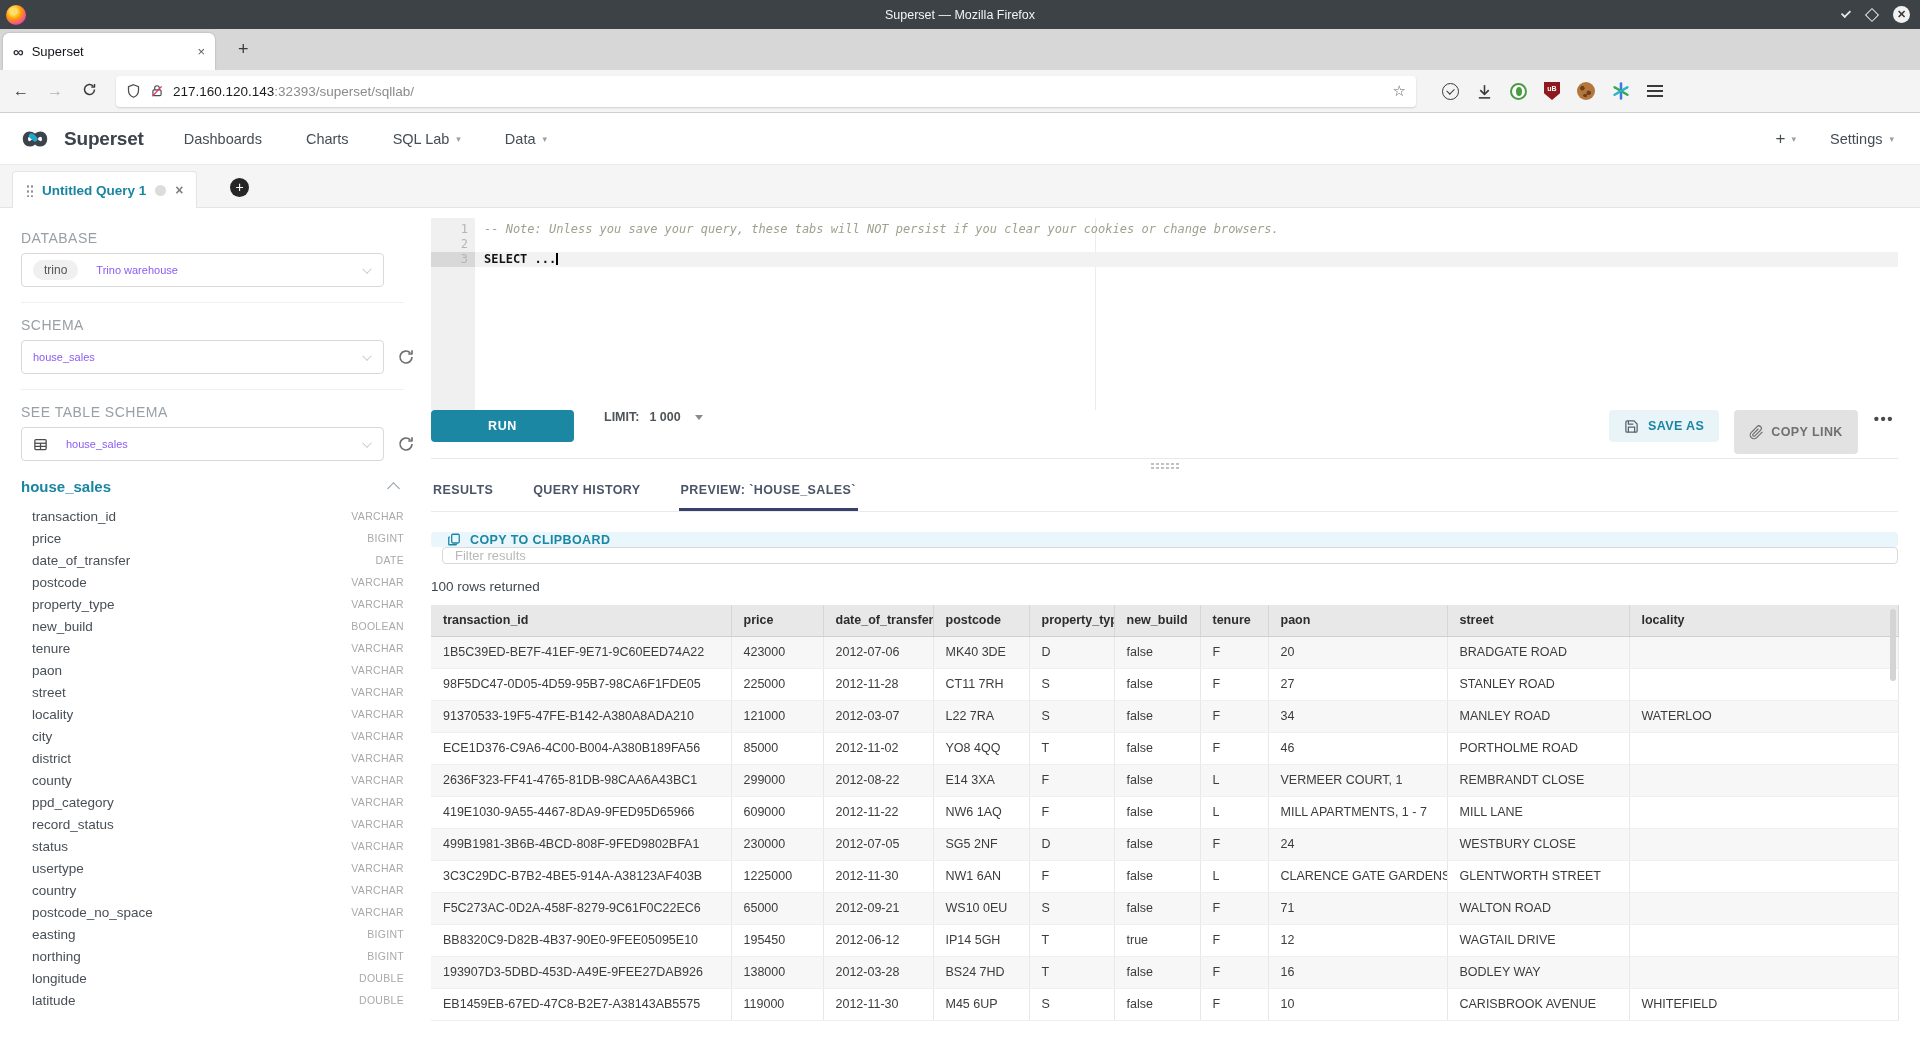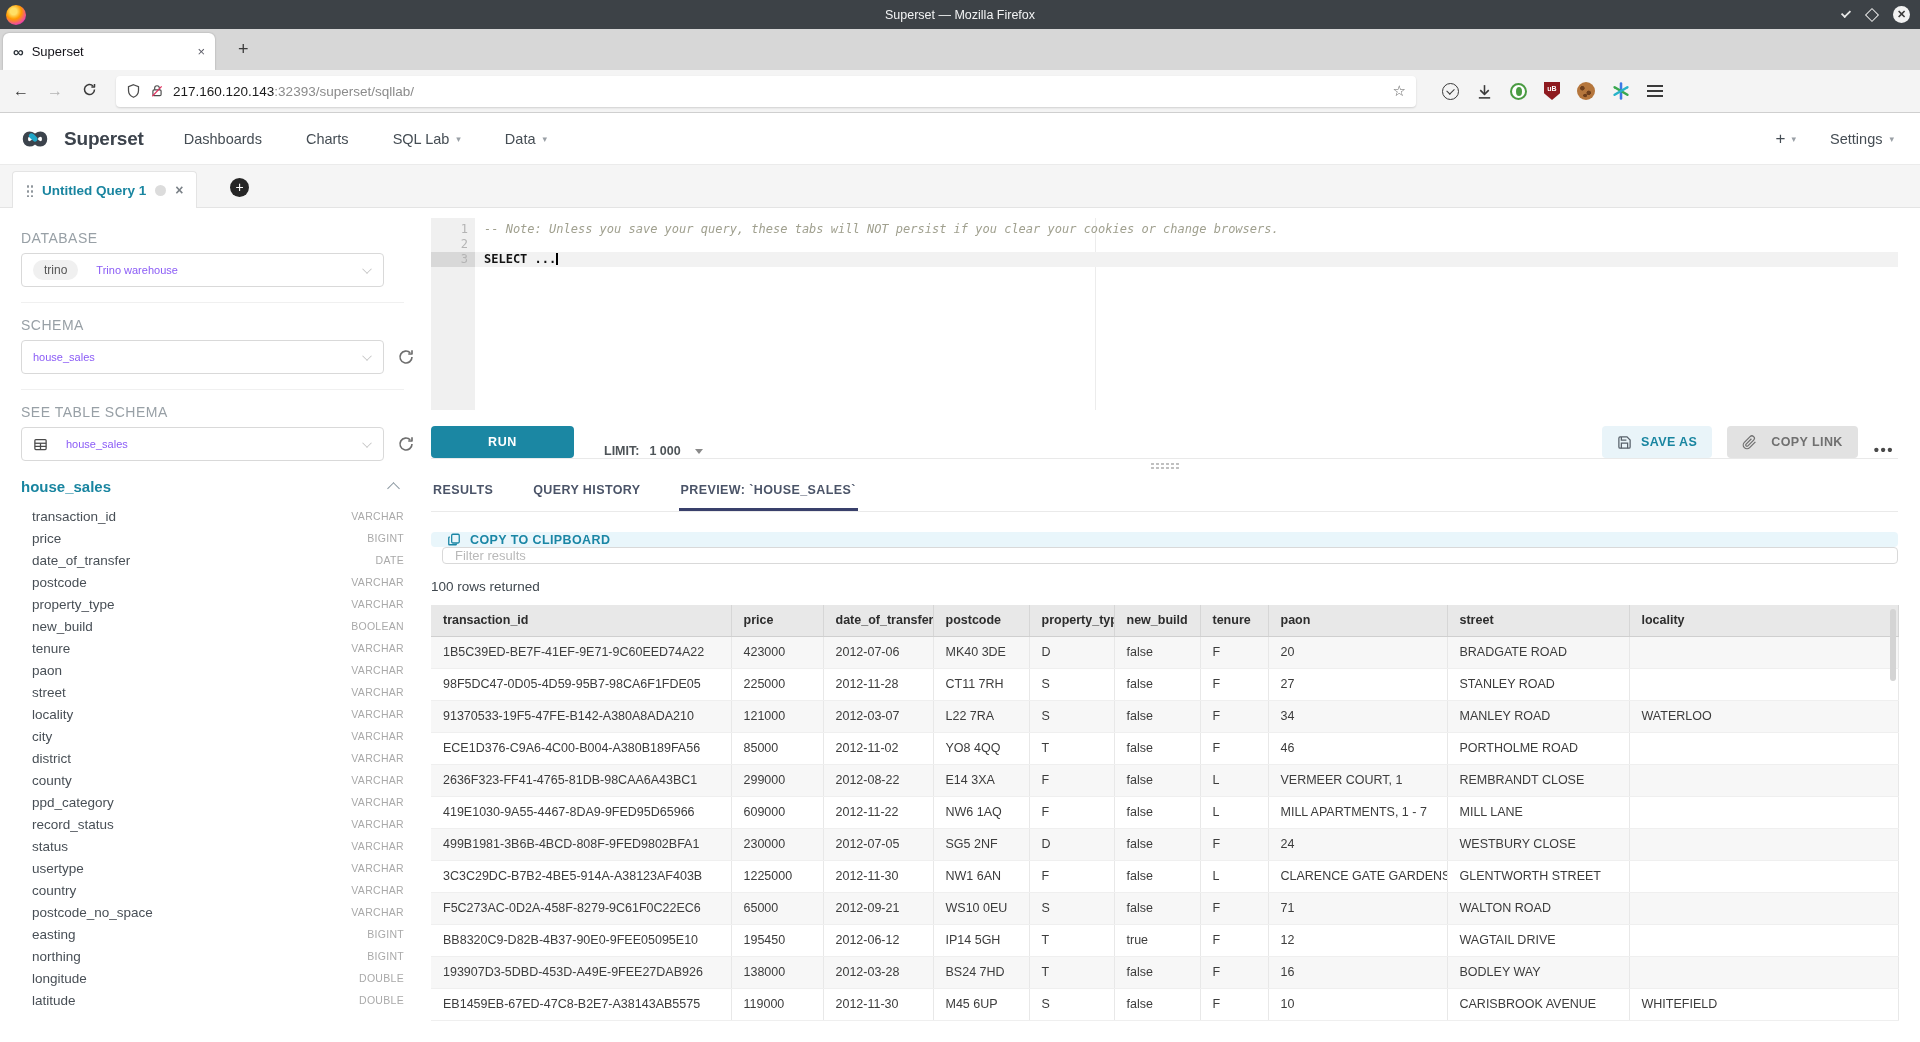--- a/index.html
+++ b/index.html
@@ -121,33 +121,33 @@
   .gutter .gnum { height:15px; }
   .gutter .gnum.active { background:#d8d8d8; margin-right:-7px; padding-right:7px; }
   .code { flex:1; position:relative; font-size:12px; line-height:15px; padding-top:4px; }
   .code::after { content:""; position:absolute; left:620px; top:0; bottom:0; width:1px; background:#ececec; }
   .code-line { height:15px; padding-left:9px; white-space:pre; position:relative; z-index:1; }
   .code-line.comment { color:#a0a08f; font-style:italic; }
   .code-line.sql { color:#121212; font-weight:bold; }
   .code-line.active { background:#f2f2f2; }
   .cursor { display:inline-block; width:1.5px; height:12px; background:#000; vertical-align:-2px; }
 
-  .etoolbar { height:48px; display:flex; align-items:flex-end; }
+  .etoolbar { height:48px; display:flex; align-items:flex-start; }
   .run-btn { width:143px; height:32px; background:#1b87a3; color:#fff; border:none; border-radius:4px;
              font-family:inherit; font-size:12.5px; font-weight:700; letter-spacing:.6px; }
   .limit-group { display:flex; align-items:center; margin-left:30px; gap:10px;
                  font-size:12.5px; color:#4e5458; font-weight:600; }
   .limit-caret { width:0; height:0; border-left:4.5px solid transparent; border-right:4.5px solid transparent;
                  border-top:5.5px solid #8a8a8a; margin-left:4px; }
   .tb-spacer { flex:1; }
   .saveas-btn { height:32px; padding:0 15px; background:#e9f4f9; border:none; border-radius:4px;
                 display:flex; align-items:center; gap:9px; font-family:inherit;
                 font-size:12.5px; font-weight:700; letter-spacing:.4px; color:#1985a0; }
-  .copylink-btn { height:32px; padding:0 15px; background:#e2e2e2; border:none; border-radius:4px;
-                  display:flex; align-items:center; gap:14px; font-family:inherit; margin-left:15px;
+  .copylink-btn { height:44px; padding:0 15px; background:#e2e2e2; border:none; border-radius:4px;
+                  display:flex; align-items:center; gap:7px; font-family:inherit; margin-left:15px;
                   font-size:12.5px; font-weight:700; letter-spacing:.4px; color:#707070; }
   .more-btn { margin-left:16px; margin-right:4px; color:#4a4a4a; font-size:15px; font-weight:bold; letter-spacing:1.5px; }
 
   .split { height:14px; border-top:1px solid #e9e9e9; display:flex; justify-content:center; align-items:center; }
   .split-dots { width:30px; height:7px;
                 background-image:radial-gradient(circle, #bfbfbf 1.1px, transparent 1.5px);
                 background-size:5px 4px; }
 
   .rtabs { display:flex; gap:36px; border-bottom:1px solid #eaeaea; height:40px; align-items:stretch; }
   .rtab { font-size:12.5px; font-weight:600; letter-spacing:.4px; color:#4b5468;

